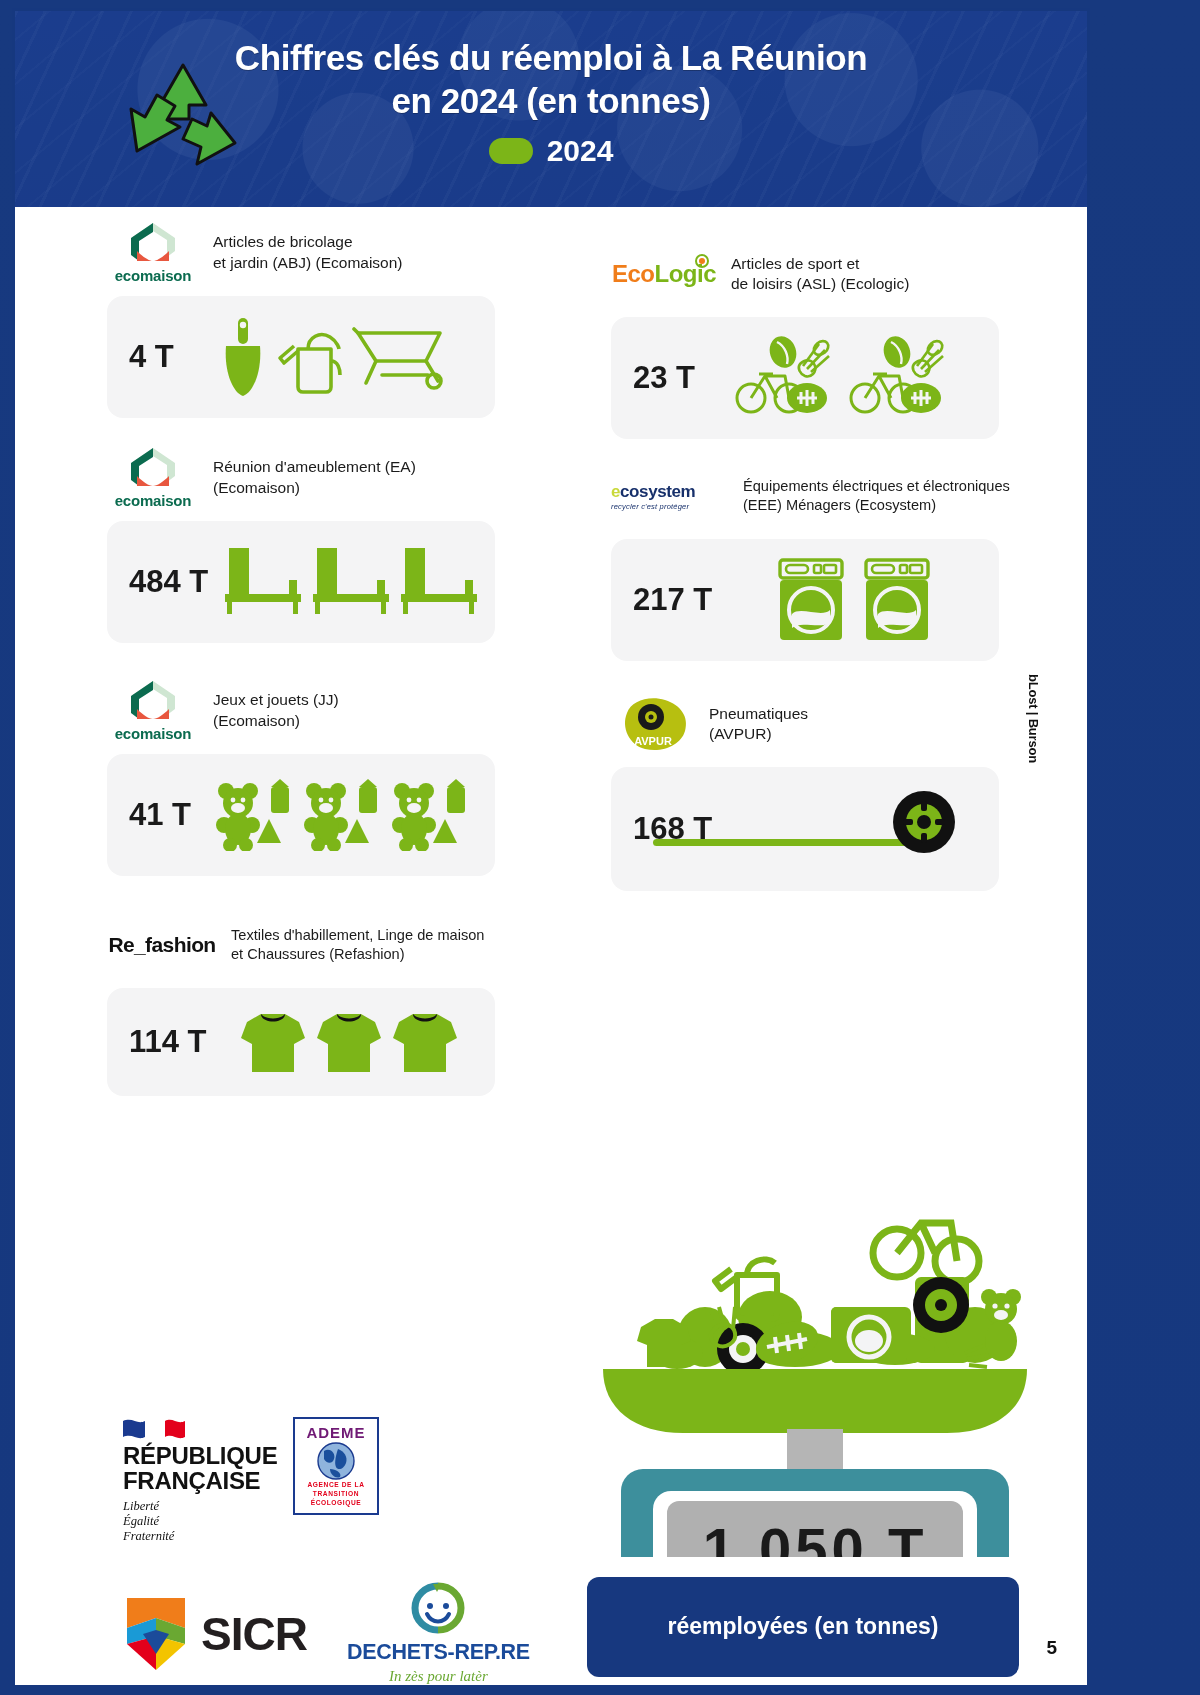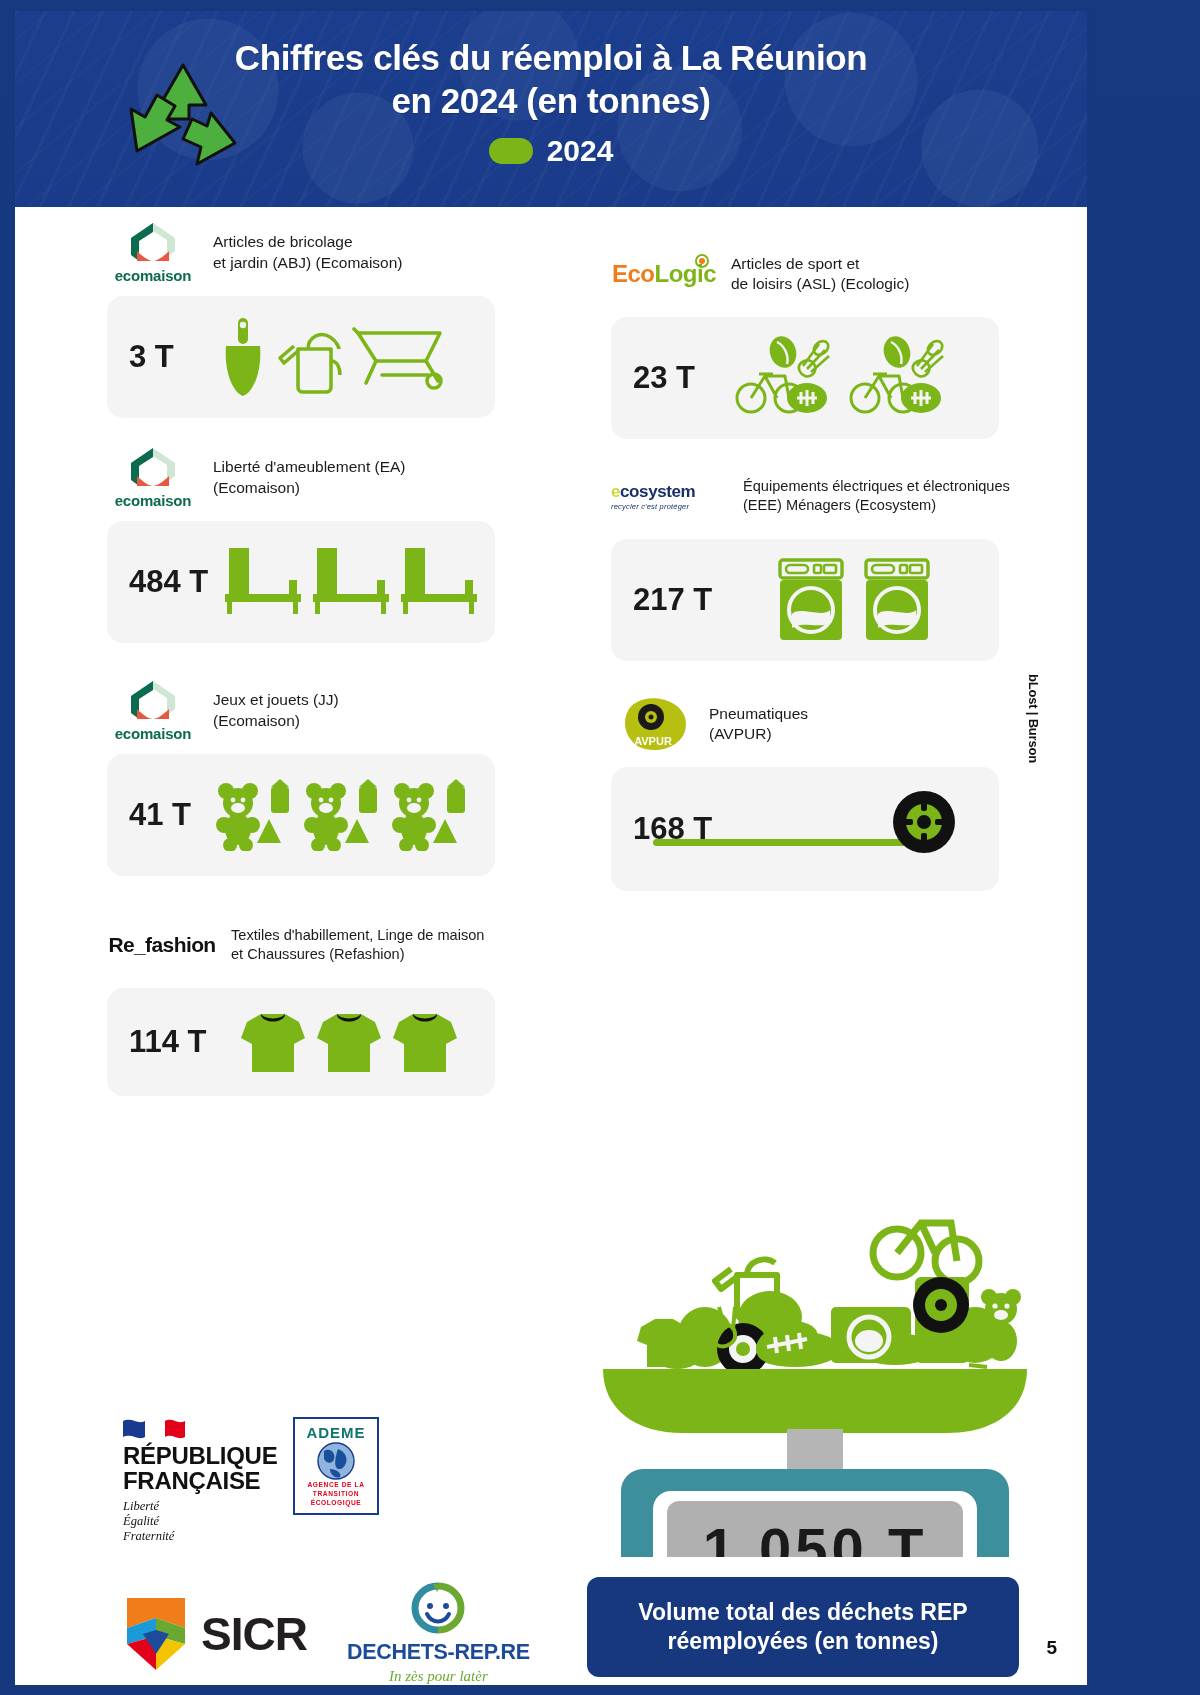--- a/index.html
+++ b/index.html
@@ -129,21 +129,21 @@
   
   .scale-wrap { position: absolute; left: 580px; top: 950px; width: 440px; height: 400px; }
 
   
   .footer-logos { position: absolute; left: 108px; top: 1210px; display: flex; align-items: flex-start; gap: 38px; }
   .rf-logo { width: 132px; }
   .rf-flag { width: 64px; height: 22px; display: block; }
   .rf-name { font-size: 24px; font-weight: bold; line-height: 1.04; color: #111; margin-top: 5px; letter-spacing: -0.3px;}
   .rf-motto { font-family: "Liberation Serif", serif; font-style: italic; font-size: 12.5px; line-height: 1.22; color: #111; margin-top: 5px; }
   .ademe-box { width: 86px; height: 98px; border: 2px solid #1a3a8f; background:#fff; display:flex; flex-direction:column; align-items:center; justify-content:space-between; padding: 5px 2px; }
-  .ademe-title { font-size: 15px; font-weight: bold; color: #0f766e; letter-spacing: 1px; }
+  .ademe-title { font-size: 15px; font-weight: bold; color: #701a75; letter-spacing: 1px; }
   .ademe-sub { font-size: 6.6px; font-weight: bold; color: #e3001b; letter-spacing: .6px; line-height: 1.35; text-align: center; }
 
   .partner-logos { position: absolute; left: 108px; top: 1375px; display: flex; align-items: center; gap: 40px; }
   .sicr-word { font-size: 46px; font-weight: bold; color: #231f20; letter-spacing: -1px; }
   .drr-word { font-size: 21.5px; font-weight: bold; color: #1b4b9a; letter-spacing: -0.3px; }
   .drr-tag { font-family: "Liberation Serif", serif; font-style: italic; font-size: 15px; color: #6aa832; text-align: center; margin-top: 3px;}
 
   .cta {
     position: absolute; left: 572px; top: 1370px;
     width: 432px; height: 100px;
@@ -211,21 +211,21 @@
               <path d="M10 30 C16 36 22 40 26 40 C30 40 36 36 42 30 L42 40 L10 40 Z" fill="#e8573f"></path>
             </svg>
             <span class="ecomaison-word">ecomaison</span>
           </div>
           <div class="card-label">
             <div>Articles de bricolage</div>
             <div>et jardin (ABJ) (Ecomaison)</div>
           </div>
         </div>
         <div class="stat-card wide">
-          <span class="stat-value">3 T</span>
+          <span class="stat-value">4 T</span>
           <span class="stat-icons">
             <svg width="54" height="82" viewBox="0 0 54 82">
               <rect x="22" y="2" width="10" height="26" rx="5" fill="#7cb518"></rect>
               <circle cx="27" cy="9" r="3.2" fill="#f4f4f5"></circle>
               <path d="M10 30 L44 30 C46 54 38 76 27 80 C16 76 8 54 10 30 Z" fill="#7cb518"></path>
             </svg>
             <svg width="70" height="76" viewBox="0 0 70 76">
               <g fill="none" stroke="#7cb518" stroke-width="3.6" stroke-linejoin="round">
                 <path d="M22 30 L22 68 C22 71 24 73 27 73 L50 73 C53 73 55 71 55 68 L55 30 Z"></path>
                 <path d="M22 32 L8 44 L4 39 L18 27"></path>
@@ -251,21 +251,21 @@
         <div class="card-head">
           <div class="brand">
             <svg class="ecomaison-mark" viewBox="0 0 52 44">
               <path d="M26 2 L48 17 L48 30 L40 36 L40 19 L26 10 L12 19 L12 36 L4 30 L4 17 Z" fill="#cfe6d2"></path>
               <path d="M4 17 L26 2 L26 11 L12 20 L12 40 L4 34 Z" fill="#0b6b4f"></path>
               <path d="M10 30 C16 36 22 40 26 40 C30 40 36 36 42 30 L42 40 L10 40 Z" fill="#e8573f"></path>
             </svg>
             <span class="ecomaison-word">ecomaison</span>
           </div>
           <div class="card-label">
-            <div>Liberté d'ameublement (EA)</div>
+            <div>Réunion d'ameublement (EA)</div>
             <div>(Ecomaison)</div>
           </div>
         </div>
         <div class="stat-card wide">
           <span class="stat-value">484 T</span>
           <span class="stat-icons" style="gap:2px">
             <svg width="86" height="72" viewBox="0 0 86 72">
               <rect x="10" y="2" width="20" height="46" fill="#7cb518"></rect>
               <rect x="70" y="34" width="8" height="14" fill="#7cb518"></rect>
               <rect x="6" y="48" width="76" height="8" fill="#7cb518"></rect>
@@ -689,21 +689,20 @@
           <circle cx="39" cy="24" r="3" fill="#1b4b9a"></circle>
           <path d="M20 32 C25 42 37 42 42 32" fill="none" stroke="#1b4b9a" stroke-width="4" stroke-linecap="round"></path>
         </svg>
         <div class="drr-word">DECHETS-REP.RE</div>
         <div class="drr-tag">In zès pour latèr</div>
       </div>
     </div>
 
     <div class="cta">
       <div class="cta-text">
-        <div>Volume total des déchets REP</div>
         <div>réemployées (en tonnes)</div>
       </div>
     </div>
 
     <div class="page-number">5</div>
   </div>
 
   <div class="side-credit">
     <span>bLost | Burson</span>
   </div>

